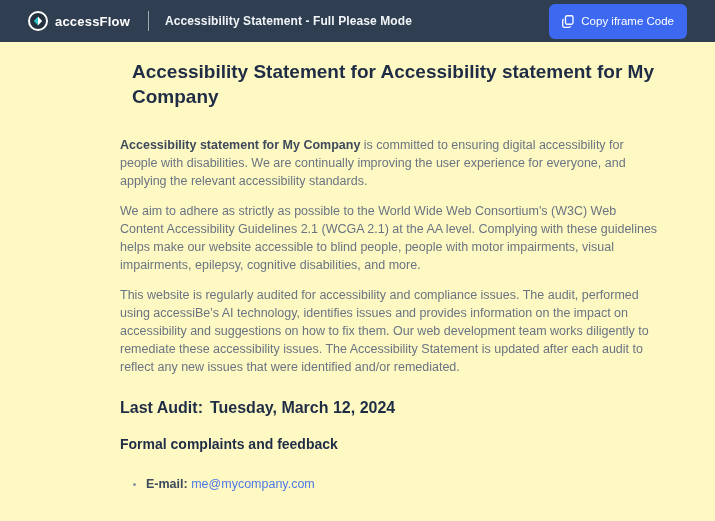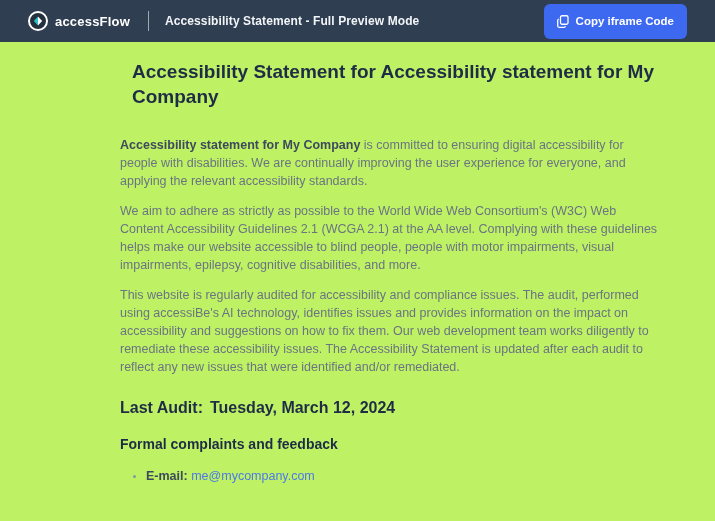--- a/index.html
+++ b/index.html
@@ -2,21 +2,21 @@
 <html><head>
 <meta charset="utf-8">
 <style>
   * { margin: 0; padding: 0; box-sizing: border-box; }
   html, body { width: 715px; height: 521px; }
   body {
     font-family: "Liberation Sans", "DejaVu Sans", sans-serif;
     background: #ffffff;
     overflow: hidden;
   }
-  .app { width: 715px; height: 521px; background: #bef264; }
+  .app { width: 715px; height: 521px; background: #fef9c3; }
 
   
   .topbar {
     height: 42px;
     background: #2f3e50;
     display: flex;
     align-items: center;
     padding: 0 28px;
   }
   .brand { display: flex; align-items: center; gap: 7px; }
@@ -44,21 +44,21 @@
     align-items: center;
     gap: 7px;
     background: #3c69f0;
     color: #ffffff;
     border: none;
     border-radius: 6px;
     height: 35px;
     padding: 0 13px;
     font-family: inherit;
     font-size: 11.5px;
-    font-weight: 700;
+    font-weight: 400;
     cursor: pointer;
   }
   .copy-btn svg { display: block; }
 
   
   .doc {
     padding: 17px 43px 0 120px;
     width: 715px;
   }
   .doc-inner { max-width: 552px; }
@@ -83,21 +83,21 @@
     font-size: 16px;
     font-weight: 700;
     color: #1f2c46;
     margin: 23px 0 0 0;
   }
   .last-audit .date { margin-left: 7px; }
   h3.section-heading {
     font-size: 14px;
     font-weight: 700;
     color: #1f2c46;
-    margin: 19px 0 14px 0;
+    margin: 19px 0 22px 0;
   }
   ul.contact-list {
     margin: 14px 0 16px 0;
     padding-left: 26px;
     list-style: disc;
   }
   ul.contact-list li {
     font-size: 12.5px;
     line-height: 20px;
     color: #6a7482;
@@ -119,21 +119,21 @@
       <span class="logo-badge">
         <svg width="20" height="20" viewBox="0 0 20 20">
           <circle cx="10" cy="10" r="9" fill="#24303e" stroke="#ffffff" stroke-width="2"></circle>
           <path d="M10 5.4 L5.8 10 L10 14.6 Z" fill="#2fc1c5"></path>
           <path d="M10 5.4 L14.2 10 L10 14.6 Z" fill="#ffffff"></path>
         </svg>
       </span>
       <span class="brand-name">accessFlow</span>
     </div>
     <span class="topbar-divider"></span>
-    <span class="topbar-subtitle">Accessibility Statement - Full Preview Mode</span>
+    <span class="topbar-subtitle">Accessibility Statement - Full Please Mode</span>
     <button class="copy-btn">
       <span>
         <svg width="12" height="13" viewBox="0 0 12 13" fill="none">
           <rect x="3.5" y="0.75" width="7.5" height="8.5" rx="1.5" stroke="#ffffff" stroke-width="1.3"></rect>
           <path d="M8.5 11.2 a1.5 1.5 0 0 1 -1.5 1.1 H2.2 a1.5 1.5 0 0 1 -1.5 -1.5 V5.6 a1.5 1.5 0 0 1 1.1 -1.45" stroke="#ffffff" stroke-width="1.3" fill="none"></path>
         </svg>
       </span>
       <span>Copy iframe Code</span>
     </button>
   </header>

